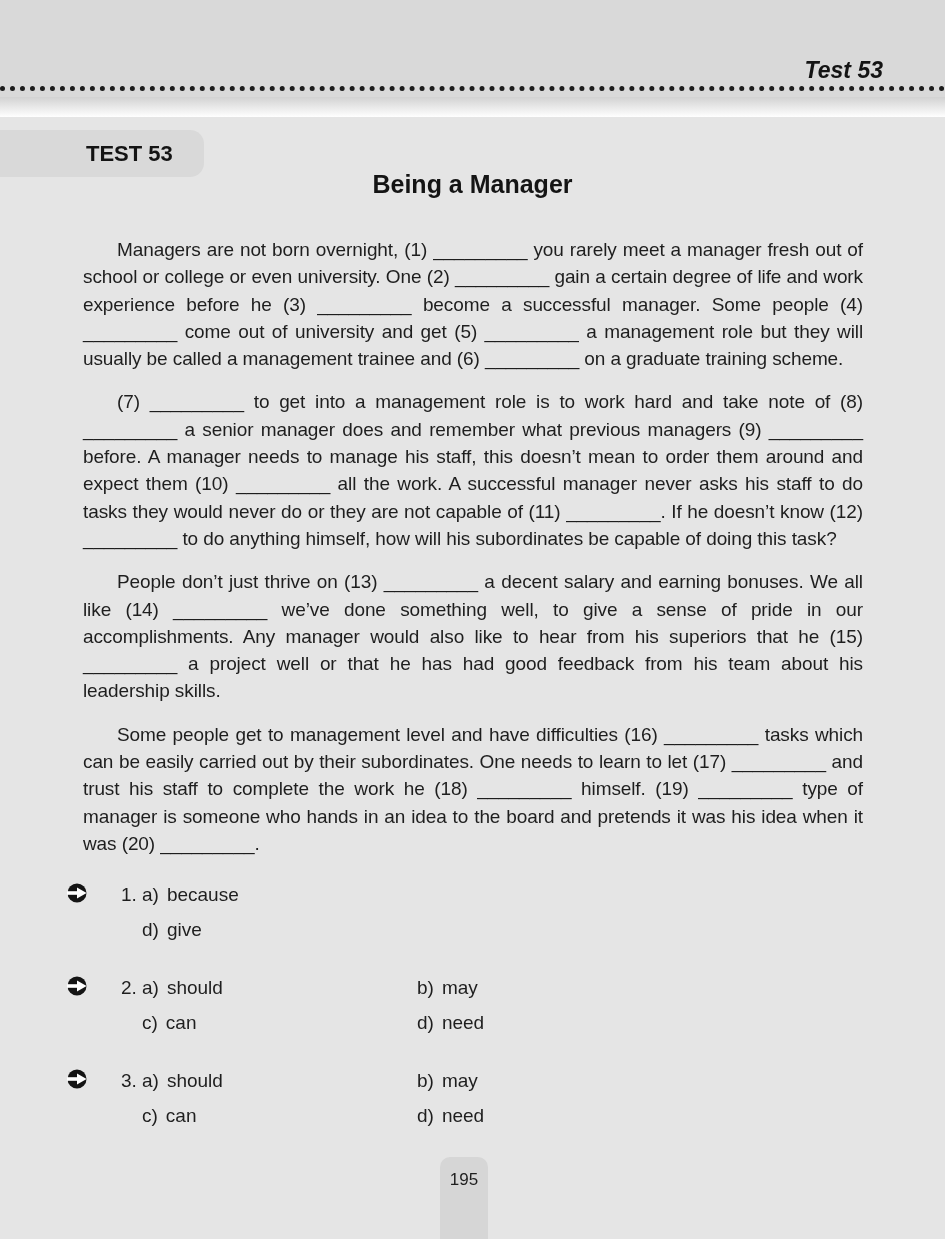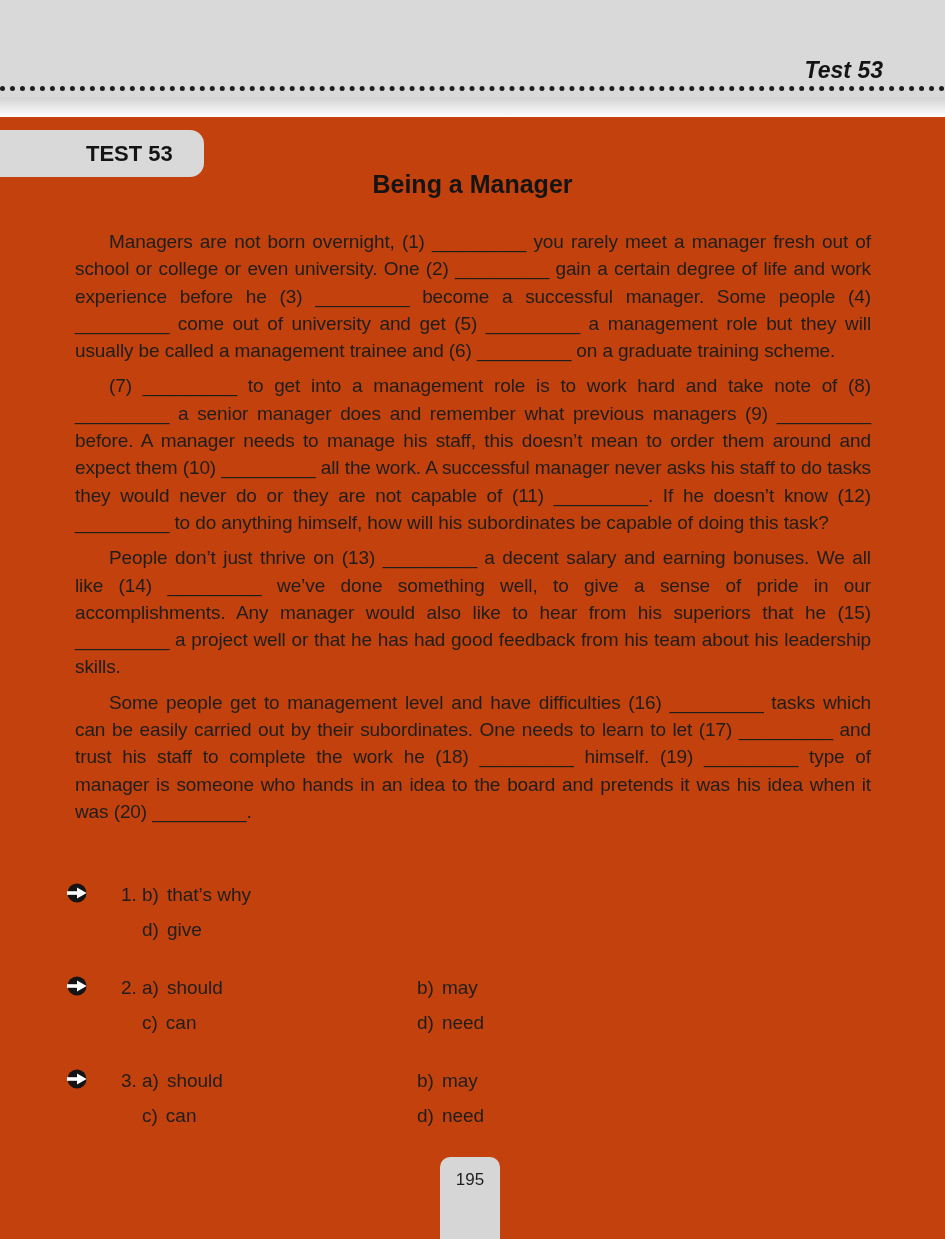--- a/index.html
+++ b/index.html
@@ -1,18 +1,18 @@
 <!DOCTYPE html>
 <html><head>
 <meta charset="utf-8">
 <style>
   html,body { margin:0; padding:0; background:#ffffff; }
   .page {
     position:relative; width:945px; height:1239px; overflow:hidden;
-    background:#c2410c; color:#1e1e1e;
+    background:#e5e5e5; color:#1e1e1e;
     font-family:"Liberation Sans", sans-serif;
   }
   
   .top-band { position:absolute; top:0; left:0; width:945px; height:97px; background:#d9d9d9; }
   .running-title {
     position:absolute; top:57px; right:62px;
     font-size:23px; font-weight:bold; font-style:italic; color:#141414;
   }
   .dotted-divider {
     position:absolute; top:86px; left:0; width:945px; height:0;
@@ -32,34 +32,34 @@
   .main-title {
     position:absolute; top:170px; left:0; width:945px;
     text-align:center; font-size:25px; font-weight:bold; color:#141414;
   }
   
   .passage {
     position:absolute; top:220px; left:67px; width:812px;
     font-size:19px; line-height:27.3px; text-align:justify;
     letter-spacing:-0.1px;
   }
-  .passage p { margin:8px; text-indent:34px; }
+  .passage p { margin:16px; text-indent:34px; }
   
   .questions { position:absolute; top:882px; left:67px; width:812px; }
   .question {
     display:grid; grid-template-columns:54px 21px 275px 1fr;
     margin-bottom:24px; font-size:19px;
   }
   .question > div { height:34px; line-height:26px; }
   .q-icon { padding-top:1px; }
   .q-icon svg { display:block; }
   .opt .opt-key { margin-right:8px; }
   
   .page-tab {
-    position:absolute; left:440px; top:1157px; width:60px; height:82px;
+    position:absolute; left:440px; top:1157px; width:48px; height:82px;
     background:#d6d6d6; border-radius:10px 10px 0 0;
     text-align:center; box-sizing:border-box; padding-top:13px;
     font-size:17px; color:#1e1e1e;
   }
 </style>
 </head>
 <body>
 
 <div class="page">
 
@@ -83,21 +83,21 @@
 
     <div class="question">
       <div class="q-icon">
         <svg width="20" height="20" viewBox="0 0 20 20">
           <circle cx="10" cy="10" r="9.5" fill="#141414"></circle>
           <rect x="-1" y="8.2" width="12" height="3.6" fill="#ffffff"></rect>
           <polygon points="10,4.6 19.6,10 10,15.4" fill="#ffffff"></polygon>
         </svg>
       </div>
       <div class="q-number">1.</div>
-      <div class="opt"><span class="opt-key">b)</span><span>that’s why</span></div>
+      <div class="opt"><span class="opt-key">a)</span><span>because</span></div>
       <div style="grid-column:1/3"></div>
       <div class="opt"><span class="opt-key">d)</span><span>give</span></div>
     </div>
 
     <div class="question">
       <div class="q-icon">
         <svg width="20" height="20" viewBox="0 0 20 20">
           <circle cx="10" cy="10" r="9.5" fill="#141414"></circle>
           <rect x="-1" y="8.2" width="12" height="3.6" fill="#ffffff"></rect>
           <polygon points="10,4.6 19.6,10 10,15.4" fill="#ffffff"></polygon>

